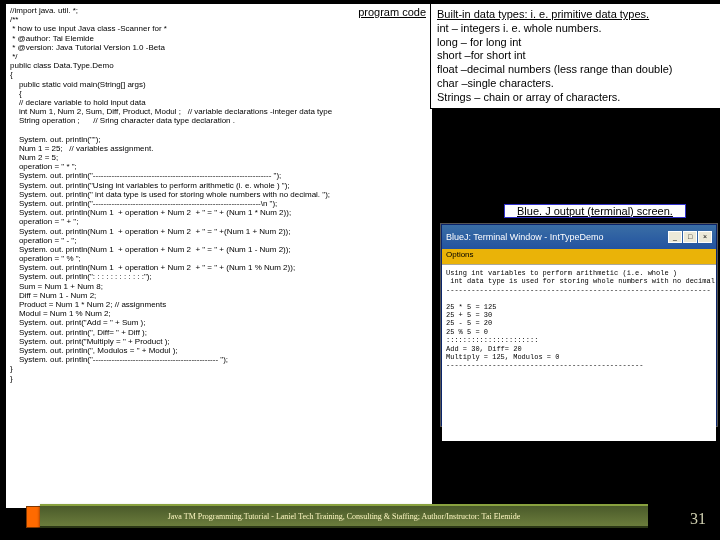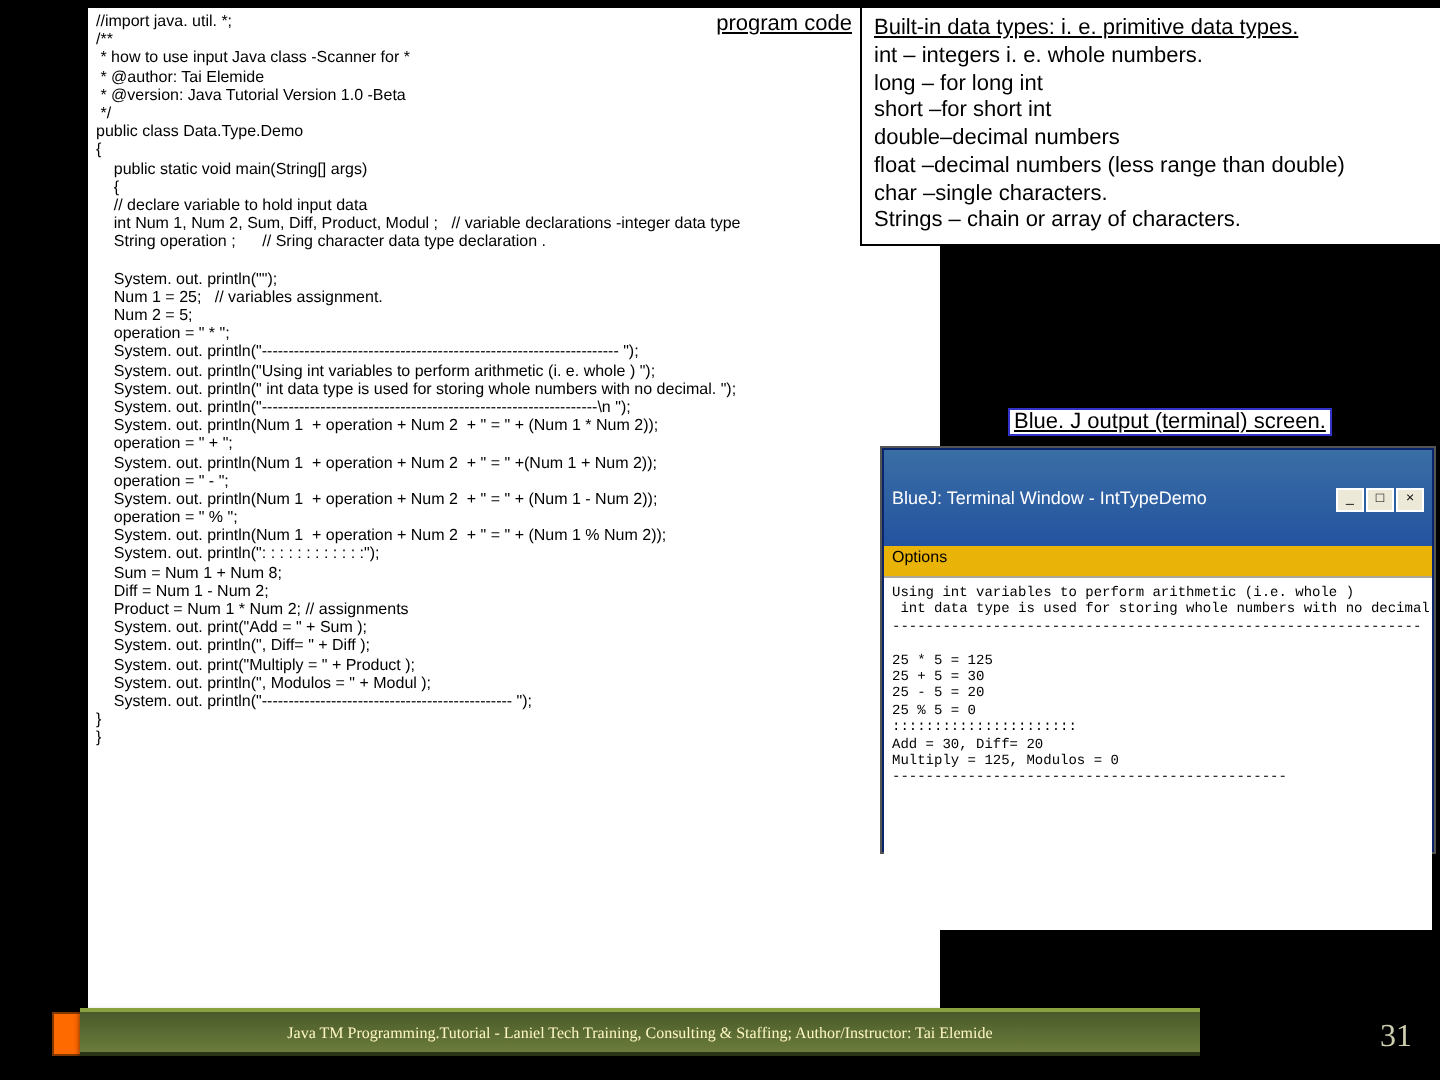--- a/index.html
+++ b/index.html
@@ -23,21 +23,20 @@
     top: 3px;
     width: 418px;
     height: 500px;
     background: #fff;
     border: 1px solid #000;
     padding: 2px 4px;
     font-size: 8px;
     font-family: Arial, sans-serif;
     line-height: 1.15;
     overflow: hidden;
-    margin-left: 38px;
   }
   .code-box .underline { text-decoration: underline; }
   .label-programcode {
     position: absolute;
     right: 294px;
     top: 6px;
     font-size: 11px;
     color: #000;
     text-decoration: underline;
     z-index: 3;
@@ -55,21 +54,21 @@
   }
   .datatypes-box .h { text-decoration: underline; font-size: 11px; }
   .label-bluej {
     position: absolute;
     left: 504px;
     top: 204px;
     font-size: 11px;
     color: #000;
     text-decoration: underline;
     border: 1px solid #3333cc;
-    padding: 0 2px;
+    padding: 0 12px;
     background: #fff;
     z-index: 3;
   }
   .term-window {
     position: absolute;
     left: 441px;
     top: 224px;
     width: 274px;
     height: 200px;
     border: 1px solid #0a246a;
@@ -79,21 +78,21 @@
     box-shadow: 0 0 0 1px #555;
   }
   .term-titlebar {
     height: 16px;
     background: linear-gradient(#3a6ea5,#2353a0);
     color: #fff;
     font-family: Tahoma, sans-serif;
     font-size: 9px;
     display: flex;
     align-items: center;
-    padding: 16px 4px;
+    padding: 4px 4px;
     justify-content: space-between;
   }
   .term-titlebar .btns span {
     display: inline-block;
     width: 12px; height: 10px;
     background: #ece9d8;
     border: 1px solid #fff;
     margin-left: 1px;
     font-size: 7px;
     line-height: 9px;
@@ -115,21 +114,21 @@
     white-space: pre;
     font-size: 7px;
     line-height: 1.2;
     color: #000;
     overflow: hidden;
   }
   .footer-bar {
     position: absolute;
     left: 40px;
     bottom: 12px;
-    width: 560px;
+    width: 608px;
     height: 20px;
     background: linear-gradient(#4a5a2a,#6b7c3c);
     border-top: 2px solid #89a23f;
     border-bottom: 2px solid #2a3515;
     display: flex;
     align-items: center;
     justify-content: center;
     box-shadow: 0 2px 3px rgba(0,0,0,.6);
   }
   .footer-bar span {
@@ -190,35 +189,35 @@
     <div class="pre">    operation = " + ";</div>
     <div class="pre">    System. out. println(Num 1  + operation + Num 2  + " = " +(Num 1 + Num 2));</div>
     <div class="pre">    operation = " - ";</div>
     <div class="pre">    System. out. println(Num 1  + operation + Num 2  + " = " + (Num 1 - Num 2));</div>
     <div class="pre">    operation = " % ";</div>
     <div class="pre">    System. out. println(Num 1  + operation + Num 2  + " = " + (Num 1 % Num 2));</div>
     <div class="pre">    System. out. println(": : : : : : : : : : : :");</div>
     <div class="pre">    Sum = Num 1 + Num 8;</div>
     <div class="pre">    Diff = Num 1 - Num 2;</div>
     <div class="pre">    Product = Num 1 * Num 2; // assignments</div>
+    <div class="pre">    Modul = Num 1 % Num 2;</div>
     <div class="pre">    System. out. print("Add = " + Sum );</div>
     <div class="pre">    System. out. println(", Diff= " + Diff );</div>
     <div class="pre">    System. out. print("Multiply = " + Product );</div>
     <div class="pre">    System. out. println(", Modulos = " + Modul );</div>
     <div class="pre">    System. out. println("----------------------------------------------- ");</div>
     <div class="pre">}</div>
     <div class="pre">}</div>
   </div>
 
   <div class="datatypes-box">
     <div class="h">Built-in data types: i. e. primitive data types.</div>
     <div>int – integers i. e. whole numbers.</div>
     <div>long – for long int</div>
     <div>short –for short int</div>
-    <div>double–decimal numbers</div>
     <div>float –decimal numbers (less range than double)</div>
     <div>char –single characters.</div>
     <div>Strings – chain or array of characters.</div>
   </div>
 
   <div class="label-bluej">Blue. J output (terminal) screen.</div>
 
   <div class="term-window">
     <div class="term-titlebar">
       <span>BlueJ:  Terminal Window - IntTypeDemo</span>

